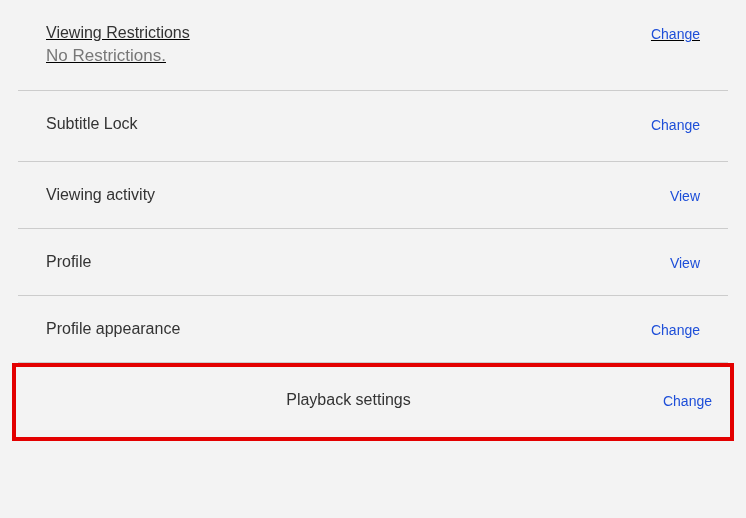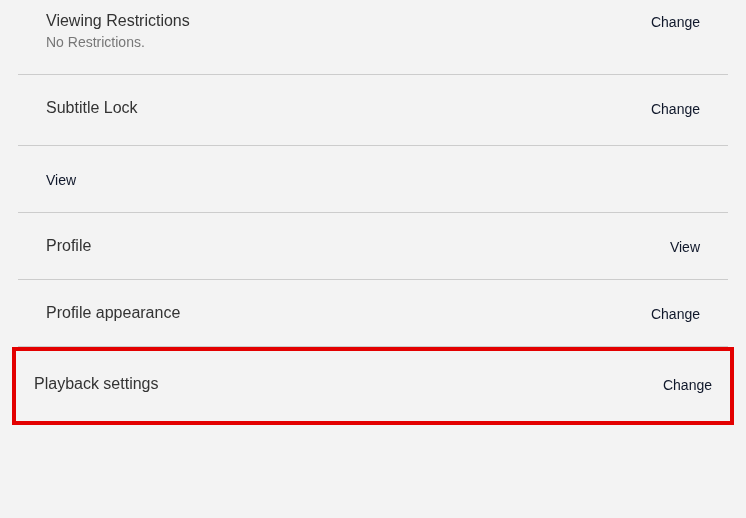--- a/index.html
+++ b/index.html
@@ -27,42 +27,43 @@
     .setting-row .left {
       flex: 1;
     }
     .setting-title {
       font-size: 16px;
       color: #333;
       font-weight: 400;
       margin-bottom: 4px;
     }
     .setting-subtitle {
-      font-size: 14px;
+      font-size: 17px;
       color: #777;
       font-weight: 400;
     }
     .action-link {
-      color: #0f172a;
+      color: #1d4ed8;
       font-size: 14px;
       cursor: pointer;
       text-decoration: none;
       margin-top: 2px;
     }
     .highlight-box {
       border: 4px solid #e30000;
       margin: 0 12px;
       padding: 0;
     }
     .highlight-box .setting-row {
       border-bottom: none;
       padding: 24px 18px 24px 18px;
+      text-align: center;
     }
     .first-row {
-      padding-top: 12px;
+      text-decoration: underline;
     }
     .single-line .setting-title {
       margin-bottom: 0;
     }
   </style>
 </head>
 <body>
 
 <div class="container">
 
@@ -75,20 +76,23 @@
   </div>
 
   <div class="setting-row">
     <div class="left">
       <div class="setting-title">Subtitle Lock</div>
     </div>
     <a class="action-link">Change</a>
   </div>
 
   <div class="setting-row single-line">
+    <div class="left">
+      <div class="setting-title">Viewing activity</div>
+    </div>
     <a class="action-link">View</a>
   </div>
 
   <div class="setting-row single-line">
     <div class="left">
       <div class="setting-title">Profile</div>
     </div>
     <a class="action-link">View</a>
   </div>
 

